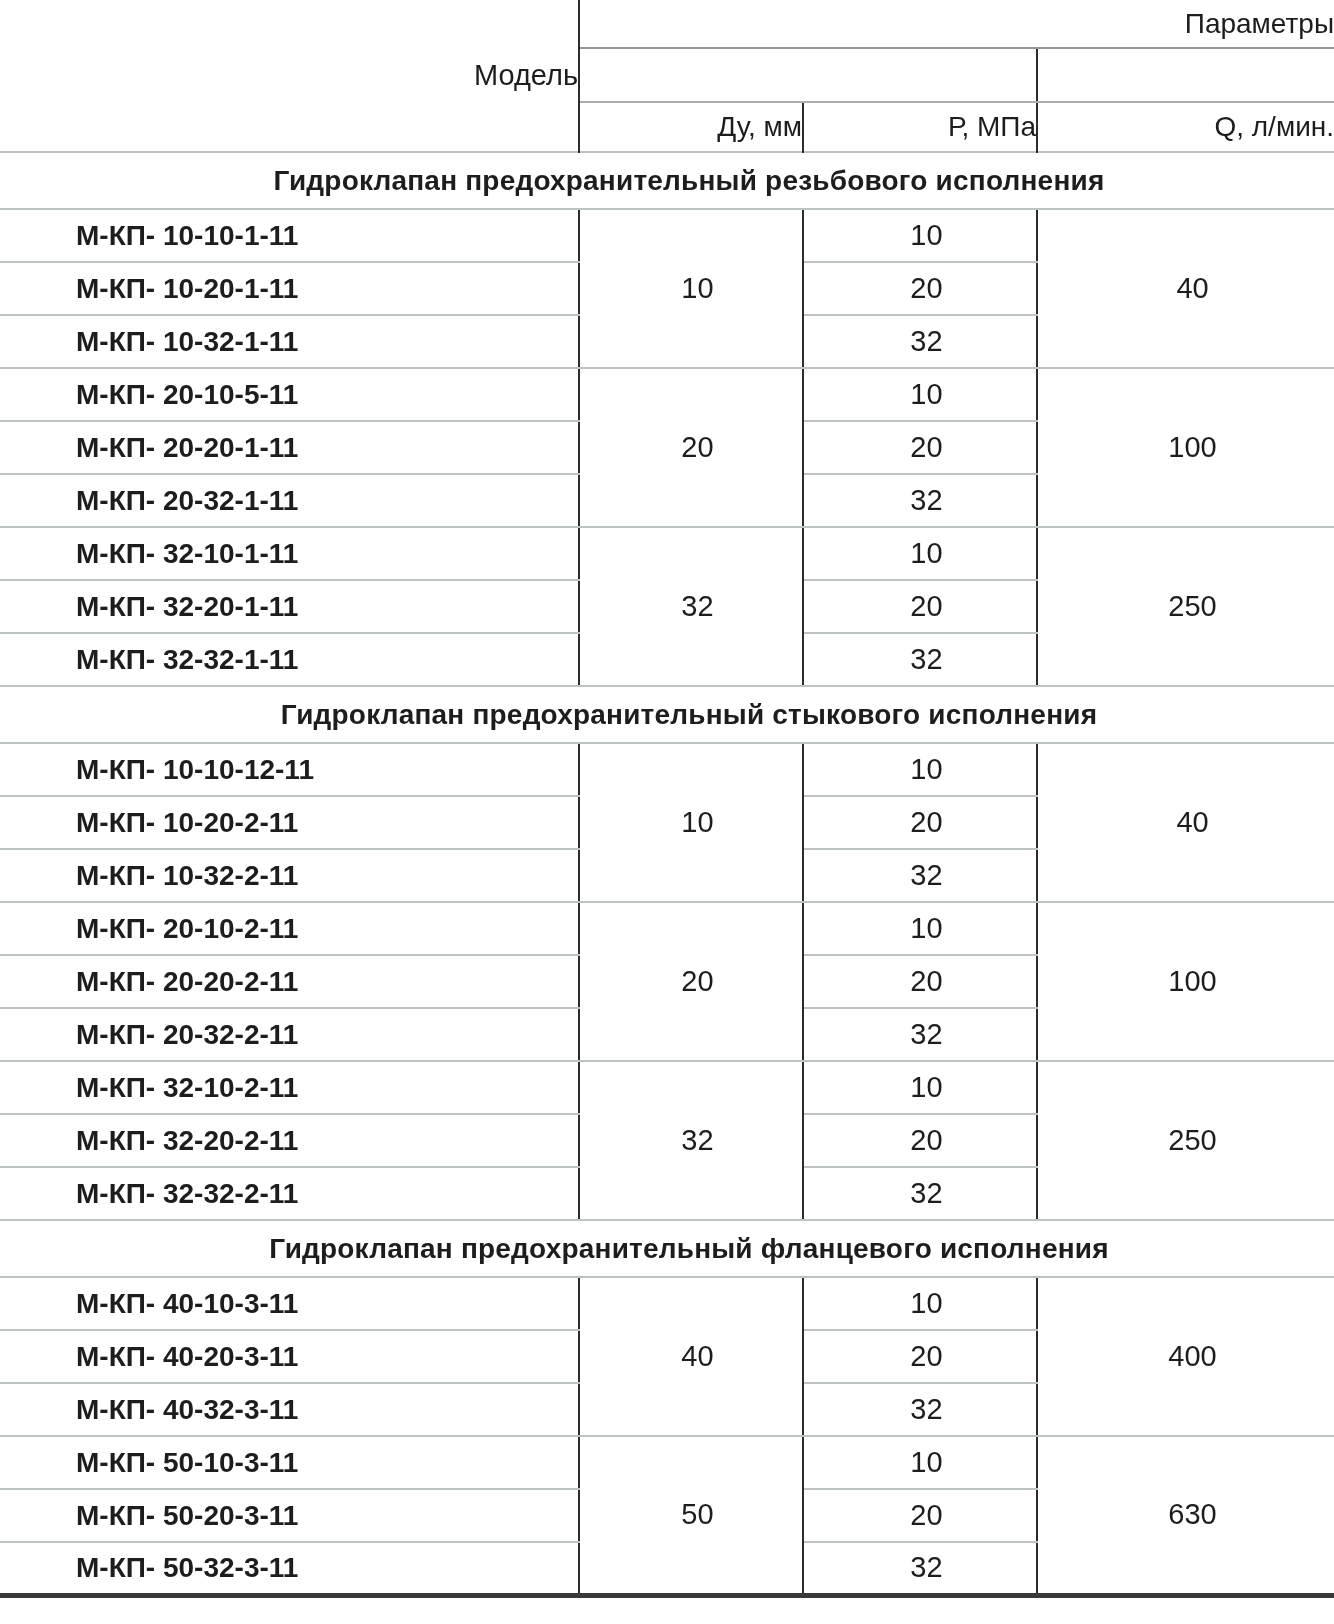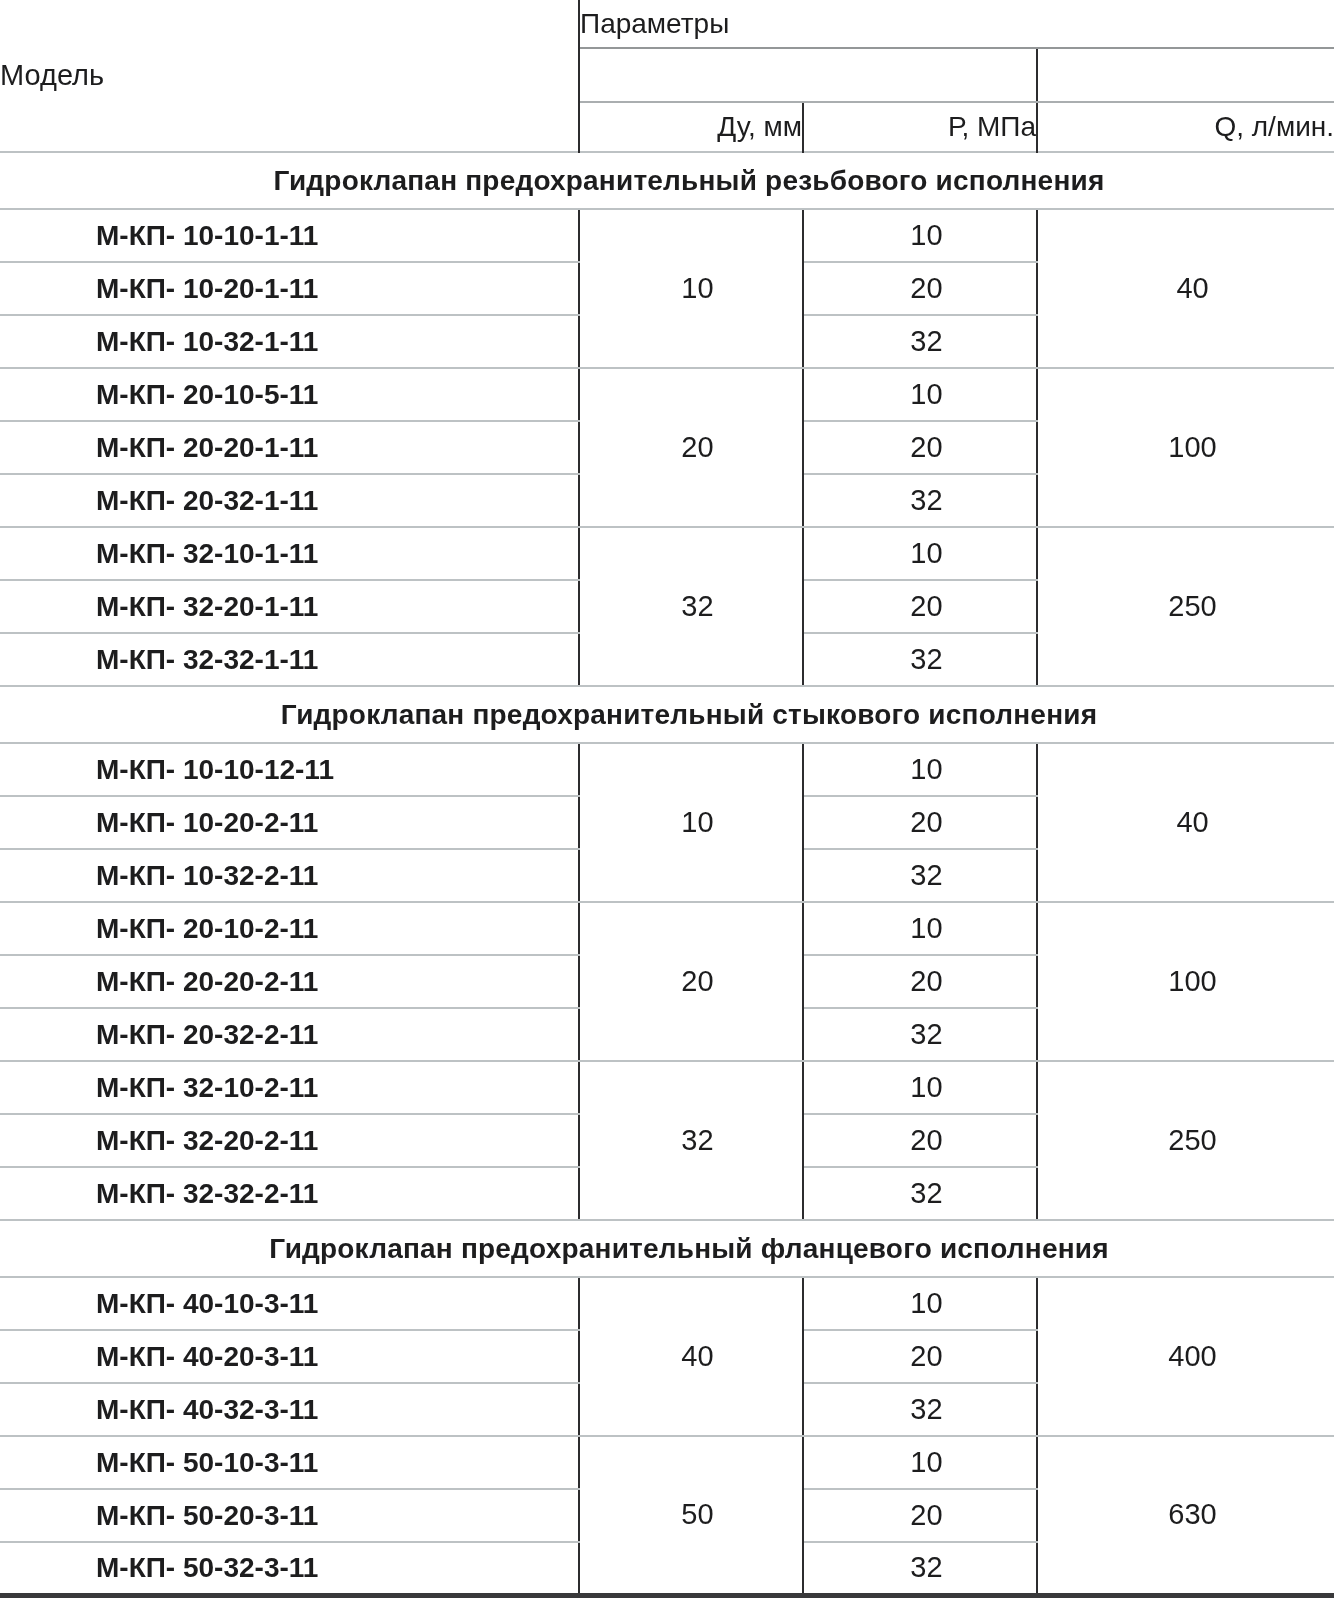--- a/index.html
+++ b/index.html
@@ -5,31 +5,31 @@
   html,body{margin:0;padding:0;background:#ffffff;}
   .sheet{width:1334px;background:#ffffff;font-family:"Liberation Sans",sans-serif;color:#1d1d1e;}
   table{border-collapse:collapse;table-layout:fixed;width:1334px;border-bottom:5px solid #39393b;}
   td{padding:0;vertical-align:middle;overflow:hidden;white-space:nowrap;}
   
   .vd{border-right:2px solid #2c2c2e;}
   
   tr.hr1{height:48px;}
   tr.hr2{height:54px;}
   tr.hr3{height:50px;}
-  .model-head{text-align:left;font-size:29px;}
-  .params-head{text-align:left;font-size:28px;border-bottom:2px solid #949798;}
+  .model-head{text-align:right;font-size:29px;}
+  .params-head{text-align:right;font-size:28px;border-bottom:2px solid #949798;}
   .empty-head{border-bottom:2px solid #aaaeb0;}
   .col-head{text-align:right;font-size:28px;}
   
   tbody td{border-bottom:2px solid #bdc2c4;}
   tr.title-row{height:57px;}
   .section-title{border-top:2px solid #bdc2c4;border-bottom:2px solid #bdc2c4;
     font-weight:bold;font-size:28px;text-align:center;letter-spacing:0.2px;padding-left:44px;}
   tr.data{height:53px;}
-  .model{font-weight:bold;font-size:28px;text-align:left;padding-left:96px;}
+  .model{font-weight:bold;font-size:28px;text-align:left;padding-left:76px;}
   .val{font-size:29px;text-align:center;padding-left:13px;}
 </style>
 </head>
 <body>
 
 <div class="sheet">
 <table>
   <colgroup>
     <col style="width:579px">
         <col style="width:224px">

